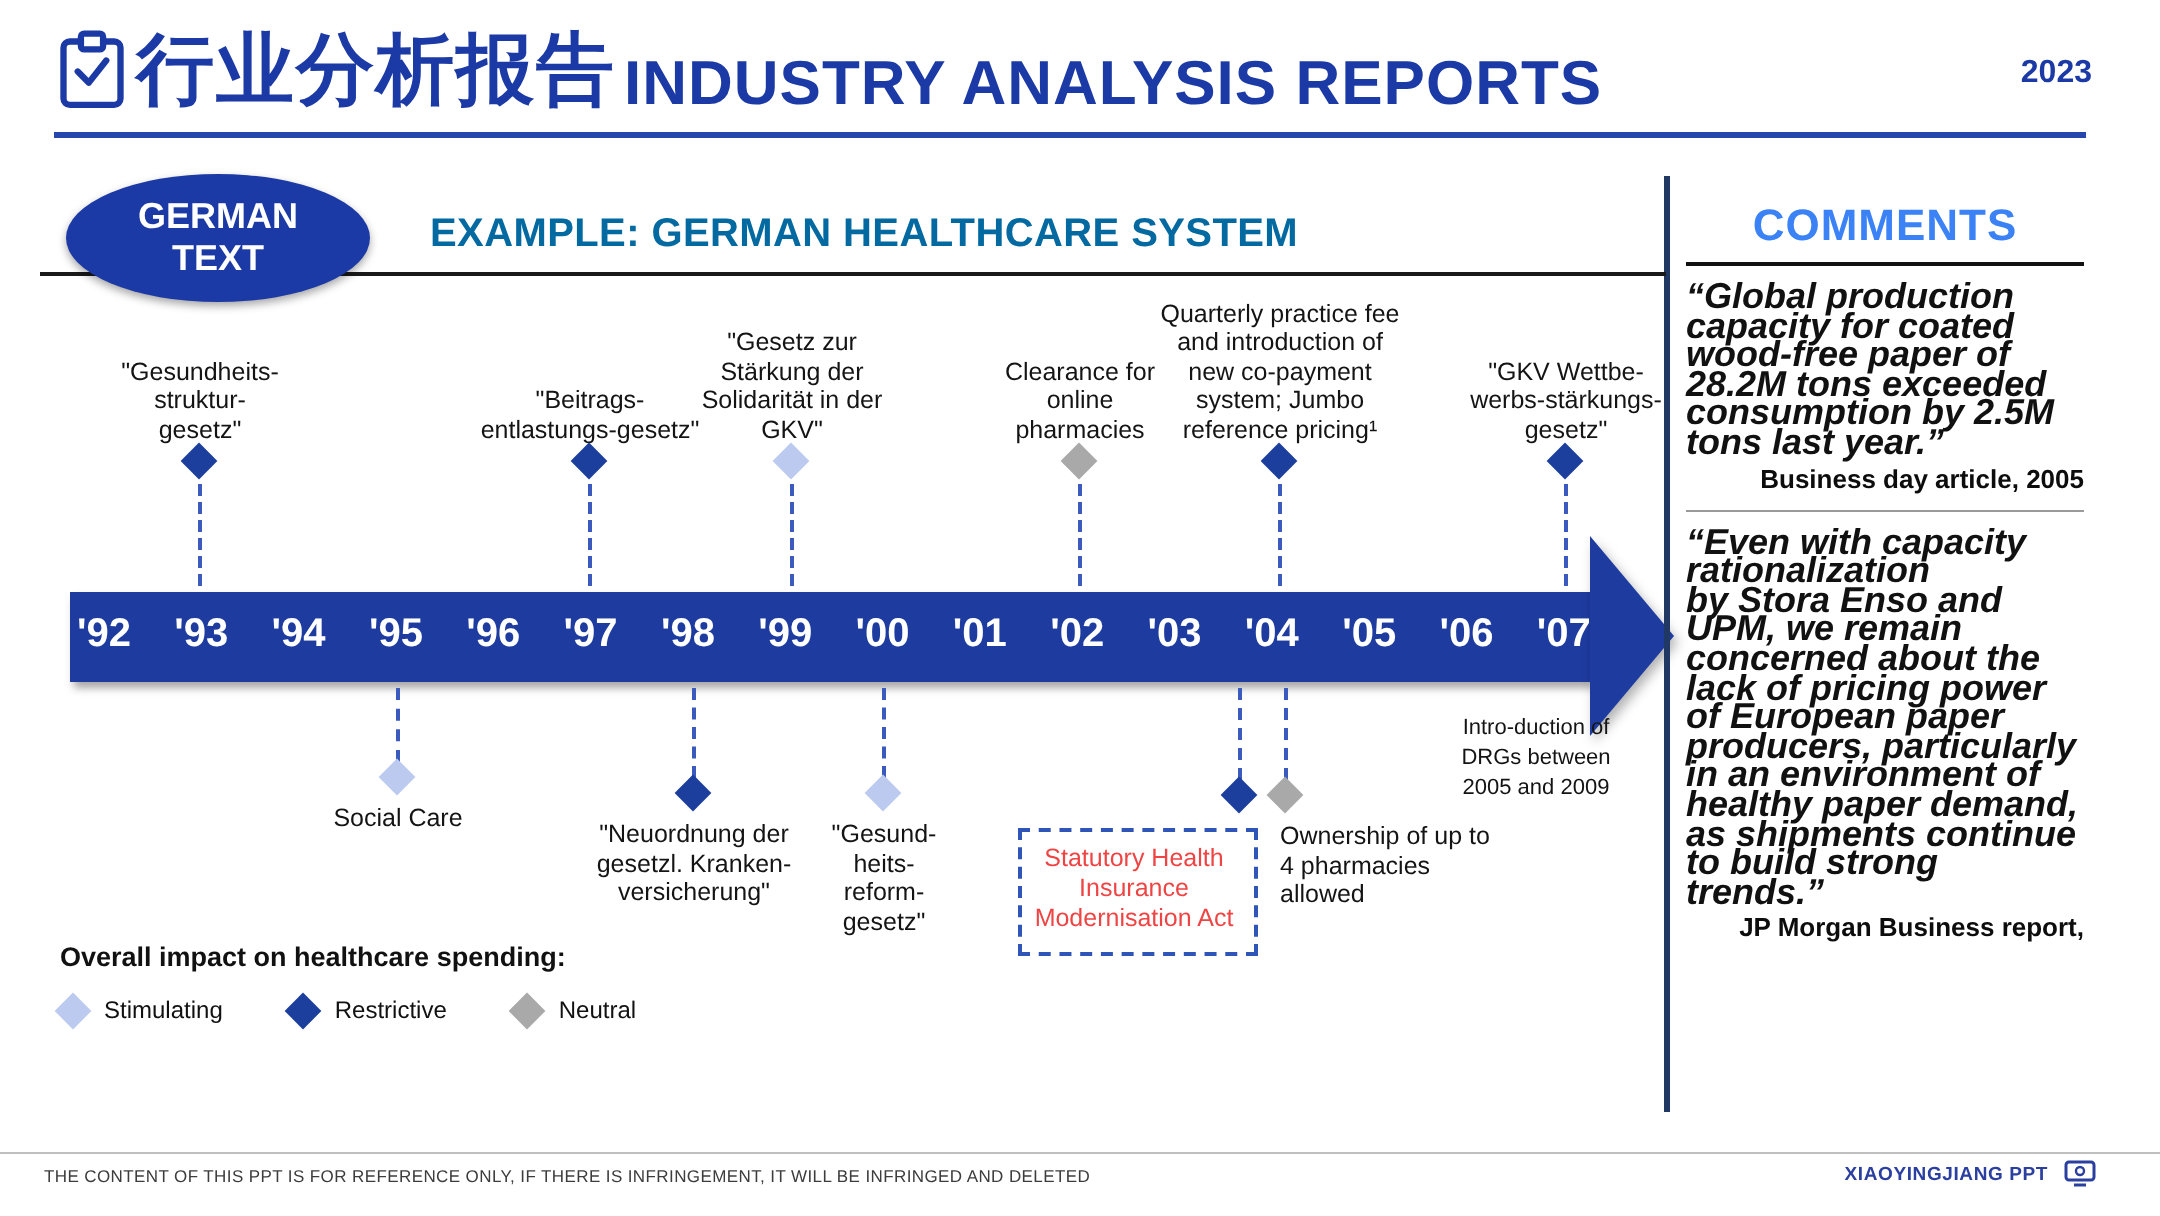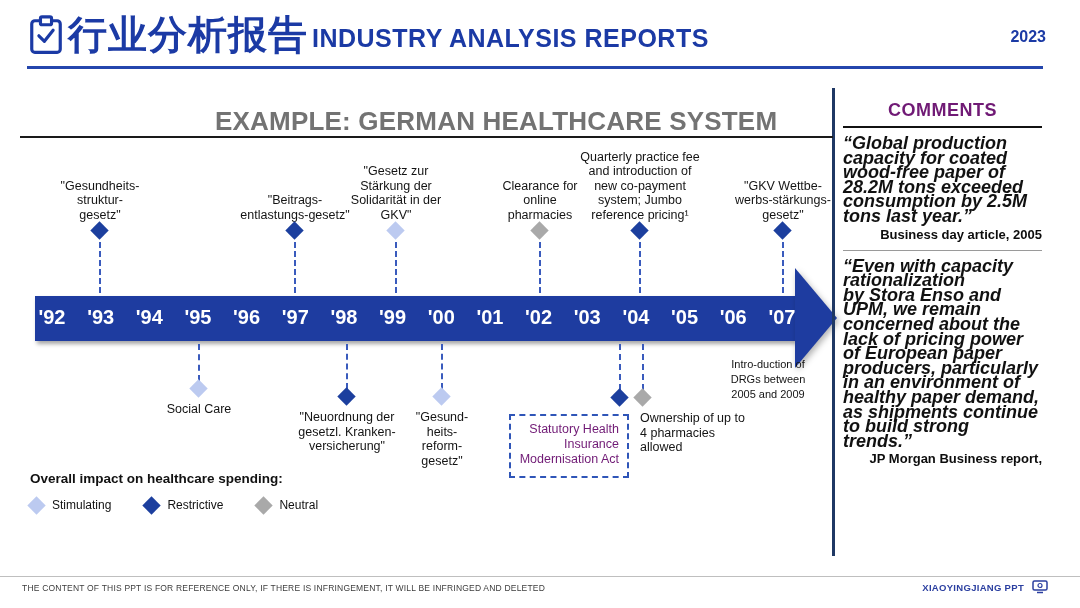--- a/index.html
+++ b/index.html
@@ -4,59 +4,59 @@
 <style>
   html,body{margin:0;padding:0;background:#e8e8e8;}
   .slide{position:relative;width:1080px;height:608px;background:#ffffff;
          font-family:"Liberation Sans",sans-serif;overflow:hidden;}
   .preline{white-space:pre-line;}
 
   
   .hdr{position:absolute;left:0;top:0;width:1080px;height:70px;}
   .hdr .hicon{position:absolute;left:27px;top:13px;width:38px;height:44px;}
   .title-zh{position:absolute;left:68px;top:8px;font-size:39px;font-weight:bold;color:#1b3aa5;letter-spacing:1px;}
-  .title-en{position:absolute;left:312px;top:24px;font-size:25px;font-weight:bold;color:#1b3aa5;letter-spacing:0.5px;}
+  .title-en{position:absolute;left:312px;top:24px;font-size:31px;font-weight:bold;color:#1b3aa5;letter-spacing:0.5px;}
   .hdr-year{position:absolute;right:34px;top:28px;font-size:16px;font-weight:bold;color:#1b3aa5;}
   .hdr-rule{position:absolute;left:27px;top:66px;width:1016px;height:3px;background:#2446ad;}
 
   
   .badge{position:absolute;left:33px;top:87px;width:152px;height:64px;background:#1b3aa5;border-radius:50%;
          display:flex;align-items:center;justify-content:center;z-index:5;box-shadow:0 2px 4px rgba(0,0,0,0.35);}
   .badge span{color:#fff;font-weight:bold;font-size:18px;line-height:21px;text-align:center;}
-  .slide-title{position:absolute;left:215px;top:106px;font-size:26px;font-weight:bold;color:#737373;letter-spacing:0.2px;}
+  .slide-title{position:absolute;left:215px;top:106px;font-size:20px;font-weight:bold;color:#0369a1;letter-spacing:0.2px;}
   .slide-title-rule{position:absolute;left:20px;top:136px;width:813px;height:2px;background:#1a1a1a;z-index:1;}
 
   
   .arrow-bar{position:absolute;left:35px;top:296px;width:760px;height:45px;background:#1e3ca0;
              box-shadow:2px 3px 4px rgba(0,0,0,0.35);}
   .arrow-head{position:absolute;left:795px;top:268px;width:0;height:0;
               border-top:50px solid transparent;border-bottom:50px solid transparent;border-left:42px solid #1e3ca0;
               filter:drop-shadow(2px 3px 3px rgba(0,0,0,0.3));}
   .year{position:absolute;top:306px;width:48px;text-align:center;color:#ffffff;font-weight:bold;font-size:20px;}
 
   
   .ev-label{position:absolute;font-size:12.5px;line-height:14.5px;color:#141414;text-align:center;white-space:pre-line;}
   .ev-diamond{position:absolute;width:13px;height:13px;transform:rotate(45deg);}
   .ev-dash{position:absolute;width:0;border-left:2px dashed #3a5bbd;}
 
   .dashed-box{position:absolute;left:509px;top:414px;width:104px;height:50px;border:2px dashed #2f55b8;
-              font-size:12.5px;line-height:15px;color:#701a75;text-align:right;padding:6px 8px 4px 4px;}
+              font-size:12.5px;line-height:15px;color:#ef4444;text-align:center;padding:6px 8px 4px 4px;}
   .drg-note{position:absolute;left:712px;top:357px;width:112px;font-size:11px;line-height:15px;
             color:#141414;text-align:center;}
 
   
   .legend-title{position:absolute;left:30px;top:471px;font-size:13.5px;font-weight:bold;color:#111;}
   .legend-row{position:absolute;left:30px;top:498px;display:flex;gap:34px;}
   .legend-item{display:flex;align-items:center;gap:9px;font-size:12px;color:#111;}
   .legend-item .ev-diamond{position:static;flex:0 0 auto;}
 
   
   .divider-v{position:absolute;left:832px;top:88px;width:3px;height:468px;background:#1f3864;}
   .comments{position:absolute;left:843px;top:100px;width:199px;}
-  .c-title{text-align:center;font-size:18px;font-weight:bold;color:#701a75;letter-spacing:0.5px;}
+  .c-title{text-align:center;font-size:22px;font-weight:bold;color:#3b82f6;letter-spacing:0.5px;}
   .c-rule{border-bottom:2px solid #111;margin-top:5px;}
   .quote{margin:8px 0 0;font-size:18px;line-height:14.6px;font-style:italic;font-weight:bold;color:#111;}
   .q2{margin-top:3px;padding-left:3px;}
   .attr{margin-top:3px;font-size:13px;font-weight:bold;text-align:right;color:#0d0d0d;}
   .c-div{border-top:1px solid #9a9a9a;margin-top:8px;}
 
   
   .f-rule{position:absolute;left:0;top:576px;width:1080px;height:1px;background:#bfbfbf;}
   .f-left{position:absolute;left:22px;top:583px;font-size:8.5px;color:#3c3c3c;letter-spacing:0.2px;}
   .f-right{position:absolute;right:56px;top:582px;font-size:9.5px;font-weight:bold;color:#2b3fa0;letter-spacing:0.3px;}
@@ -75,20 +75,24 @@
         <polyline points="7.5,13.5 11,17 16.5,10" fill="none" stroke="#1b3aa5" stroke-width="2" stroke-linecap="round" stroke-linejoin="round"></polyline>
       </svg>
     </span>
     <span class="title-zh">行业分析报告</span>
     <span class="title-en">INDUSTRY ANALYSIS REPORTS</span>
     <span class="hdr-year">2023</span>
     <div class="hdr-rule"></div>
   </div>
 
   <div class="slide-title-rule"></div>
+  <div class="badge">
+    <span class="preline">GERMAN
+TEXT</span>
+  </div>
   <div class="slide-title">EXAMPLE: GERMAN HEALTHCARE SYSTEM</div>
 
   <div id="events-above">
       <div class="ev-label" style="left: 45px; bottom: 386px; width: 110px;">"Gesundheits-
 struktur-
 gesetz"</div>
       <div class="ev-diamond" style="left: 93px; top: 224px; background: rgb(28, 63, 158);"></div>
       <div class="ev-dash" style="left: 99px; top: 242px; height: 51px; border-left-color: rgb(58, 91, 189);"></div>
       <div class="ev-label" style="left: 220px; bottom: 386px; width: 150px;">"Beitrags-
 entlastungs-gesetz"</div>

